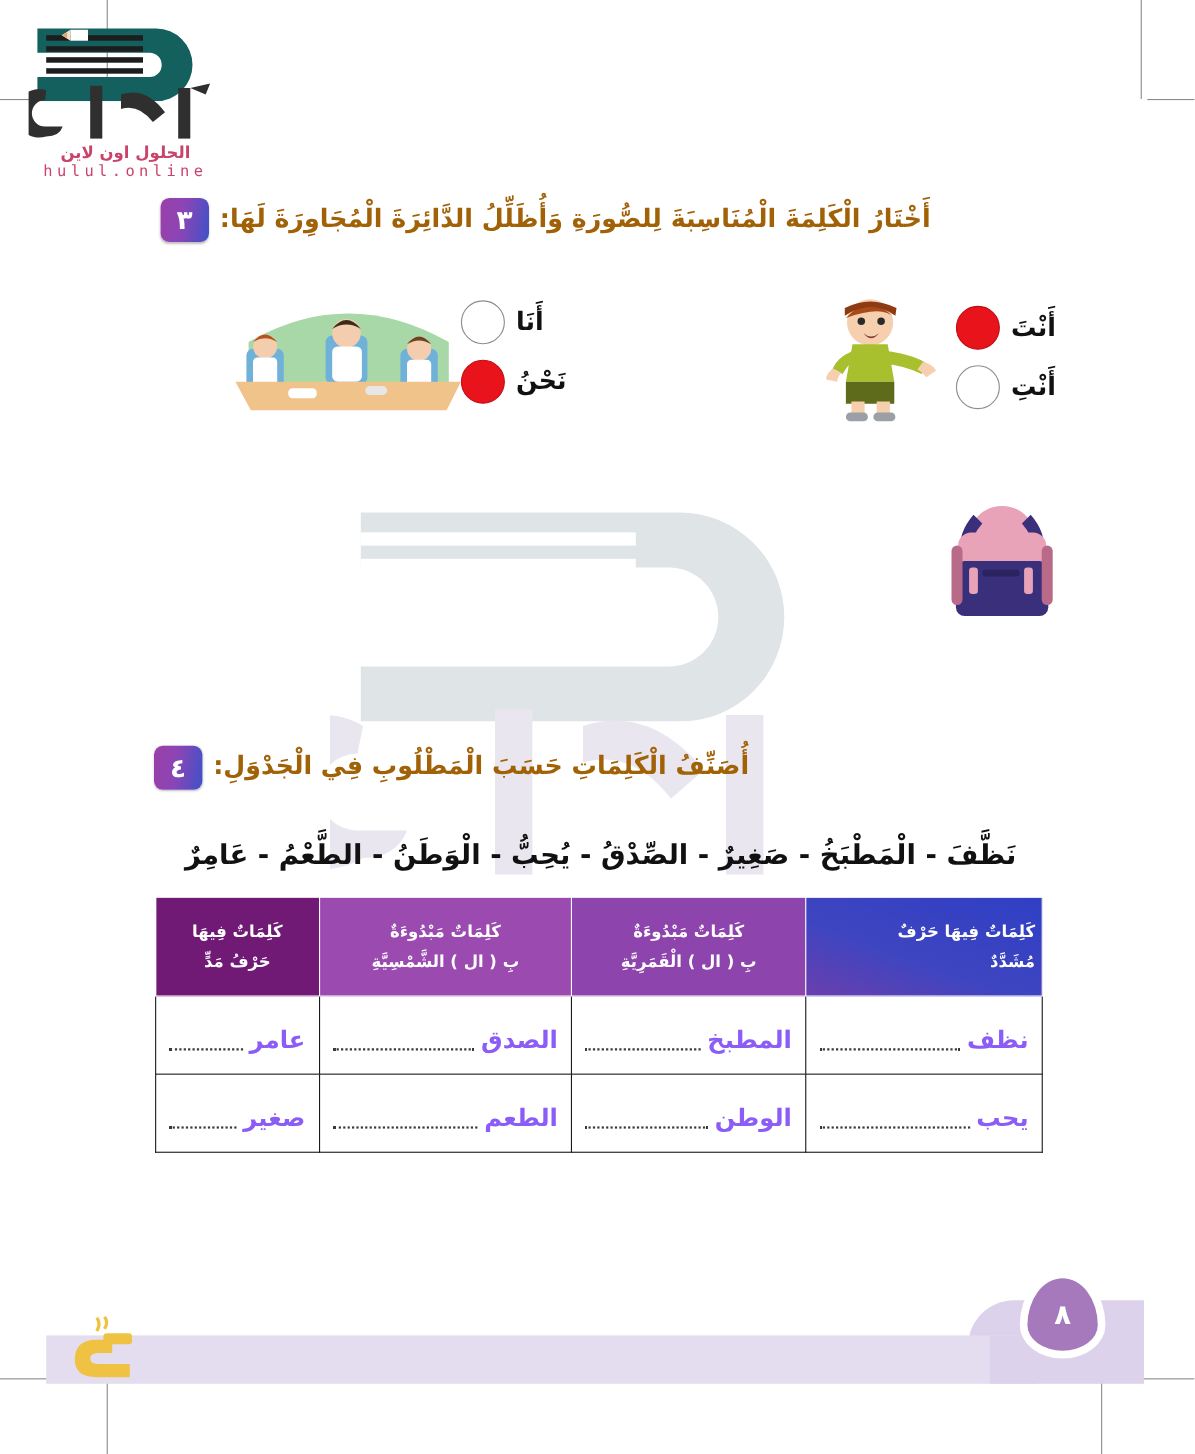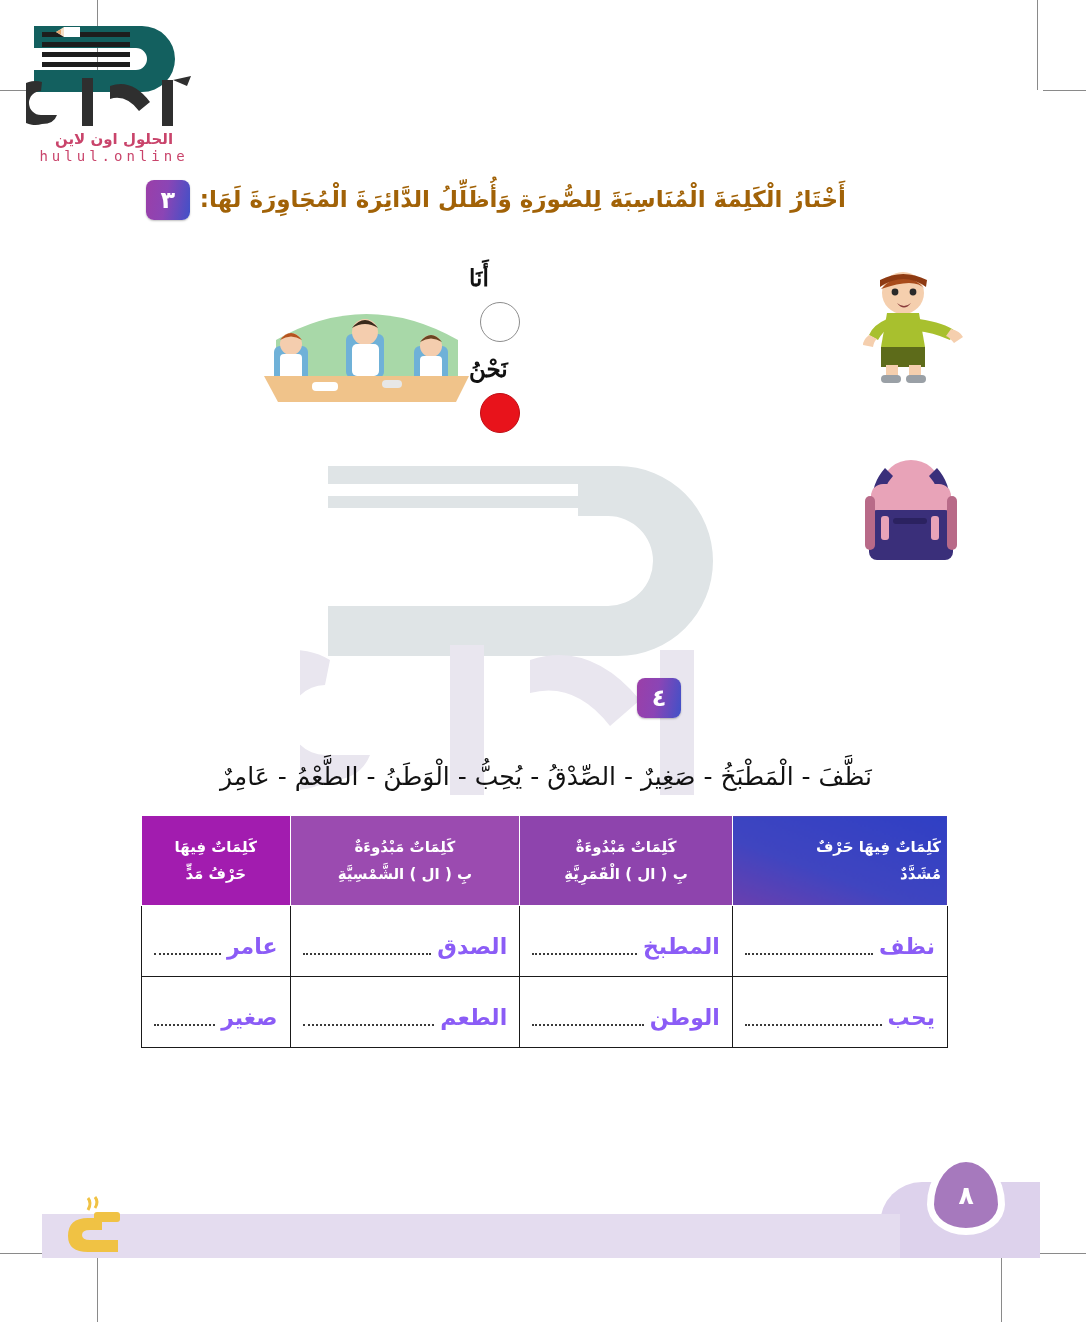--- a/index.html
+++ b/index.html
@@ -51,42 +51,42 @@
            color: #ffffff; font-size: 24px; font-weight: bold;
            display: flex; align-items: center; justify-content: center;
            box-shadow: 0 1px 2px rgba(0,0,0,.25); }
   .ex-text { font-size: 23px; color: #a16207; font-weight: bold;
              white-space: nowrap; line-height: 1.35; }
 
   
   .qcell { position: absolute; display: flex; flex-direction: row; align-items: center; }
   .qpic { display: flex; align-items: center; justify-content: center; }
   .opts { display: flex; flex-direction: column; gap: 14px; direction: rtl; }
-  .opt { display: flex; flex-direction: column; align-items: center; gap: 10px; font-family: Liberation Serif, serif; }
+  .opt { display: flex; align-items: center; gap: 10px; }
   .opt-word { font-size: 23px; color: #111; font-weight: bold; white-space: nowrap;
               min-width: 62px; text-align: left; }
   .circle { width: 40px; height: 40px; border-radius: 50%;
             border: 1.5px solid #8d8d8d; background: #fff; flex: 0 0 auto; }
   .circle.filled { background: #e8131b; border-color: #c00d14; }
 
   
   .wordbank { position: absolute; right: 145px; top: 762px; width: 790px;
-              text-align: center; font-size: 25px; font-weight: normal;
+              text-align: center; font-size: 25px; font-weight: bold;
               color: #111; direction: rtl; white-space: nowrap; }
 
   
   table.sort-table { position: absolute; right: 138px; top: 815px;
                      width: 807px; border-collapse: collapse; direction: rtl; }
   table.sort-table th { color: #fff; font-size: 15px; font-weight: bold;
                         height: 90px; vertical-align: middle; text-align: center;
                         line-height: 1.75; padding: 4px 6px; border: 1px solid #ffffff; }
   table.sort-table th.h1 { background: linear-gradient(200deg,#2f3fc4 0%, #3f45c0 60%, #6a3fae 100%); text-align: right; }
   table.sort-table th.h2 { background: #8e44ad; }
   table.sort-table th.h3 { background: #9b4bb0; }
-  table.sort-table th.h4 { background: #a21caf; }
+  table.sort-table th.h4 { background: #701a75; }
   table.sort-table td { border: 1.5px solid #1a1a1a; height: 71px;
                         vertical-align: middle; padding: 0 12px; position: relative; }
   .ans-line { display: flex; flex-direction: row; align-items: flex-end;
               gap: 6px; height: 100%; padding-bottom: 18px; }
   .ans { color: #8b5cf6; font-size: 22px; font-weight: bold; white-space: nowrap;
          line-height: 1; }
   .dots { flex: 1 1 auto; border-bottom: 2.5px dotted #3a3a3a; height: 4px;
           margin-bottom: 3px; }
 
   
@@ -192,20 +192,30 @@
           <path d="M156 48 q11 -14 22 0 q-11 -7 -22 0" fill="#6b4422"></path>
         <rect x="156" y="62" width="22" height="24" rx="4" fill="#ffffff"></rect>
         <path d="M0 82 H205 L192 108 H14 Z" fill="#f0c38a"></path>
         <rect x="48" y="88" width="26" height="9" rx="4" fill="#ffffff"></rect>
         <rect x="118" y="86" width="20" height="8" rx="4" fill="#e7e7e7"></rect>
       </svg>
     </div>
   </div>
 
   <div class="qcell" style="right:105px; top:265px; width:370px;">
+    <div class="opts">
+      <div class="opt">
+        <div class="opt-word">أَنْتَ</div>
+        <div class="circle filled"></div>
+      </div>
+      <div class="opt">
+        <div class="opt-word">أَنْتِ</div>
+        <div class="circle"></div>
+      </div>
+    </div>
     <div class="qpic" style="width:150px;height:120px;">
       <svg viewBox="0 0 150 120" width="150" height="120">
         <circle cx="72" cy="28" r="21" fill="#f5cfae"></circle>
         <path d="M50 24 q22 -24 44 0 q-10 -12 -44 0" fill="#a84b1b"></path>
         <path d="M49 22 q24 -16 46 0 l1 -7 q-24 -12 -47 0 Z" fill="#8e3a12"></path>
         <circle cx="64" cy="27" r="3.4" fill="#2a2a2a"></circle>
         <circle cx="82" cy="27" r="3.4" fill="#2a2a2a"></circle>
         <path d="M66 38 q7 6 14 0 q-7 9 -14 0" fill="#8a3b3b"></path>
         <path d="M56 48 h32 l6 34 h-44 Z" fill="#a8c02e"></path>
         <path d="M88 54 q26 4 36 12 l-5 9 q-18 -8 -33 -9 Z" fill="#a8c02e"></path>
@@ -234,20 +244,21 @@
         <rect x="90" y="68" width="8" height="24" rx="3" fill="#e8a3b8"></rect>
         <rect x="52" y="70" width="34" height="6" rx="3" fill="#2b2260"></rect>
         <rect x="24" y="48" width="10" height="54" rx="5" fill="#b86a88"></rect>
         <rect x="106" y="48" width="10" height="54" rx="5" fill="#b86a88"></rect>
       </svg>
     </div>
   </div>
 
   <div class="ex-head" style="right:405px; top:678px;">
     <div class="badge">٤</div>
+    <div class="ex-text">أُصَنِّفُ الْكَلِمَاتِ حَسَبَ الْمَطْلُوبِ فِي الْجَدْوَلِ:</div>
   </div>
 
   <div class="wordbank">نَظَّفَ - الْمَطْبَخُ - صَغِيرٌ - الصِّدْقُ - يُحِبُّ - الْوَطَنُ - الطَّعْمُ - عَامِرٌ</div>
 
   <table class="sort-table">
     <thead>
       <tr>
         <th class="h1">
           <div>كَلِمَاتٌ فِيهَا حَرْفٌ</div>
           <div>مُشَدَّدٌ</div>

